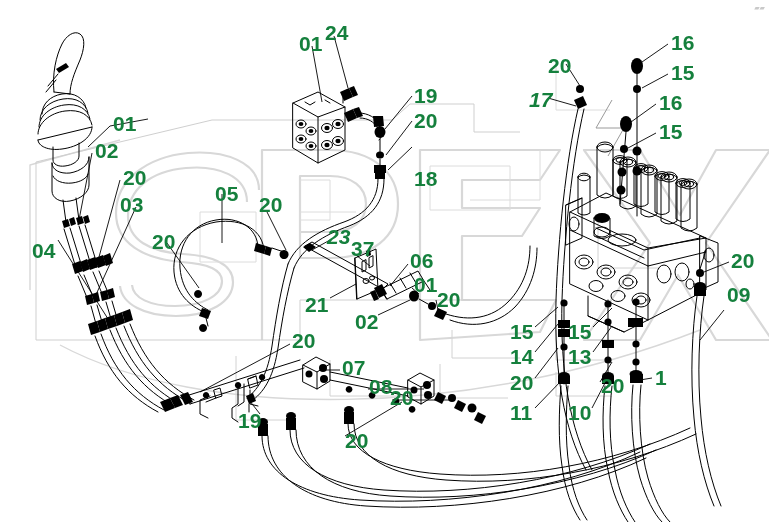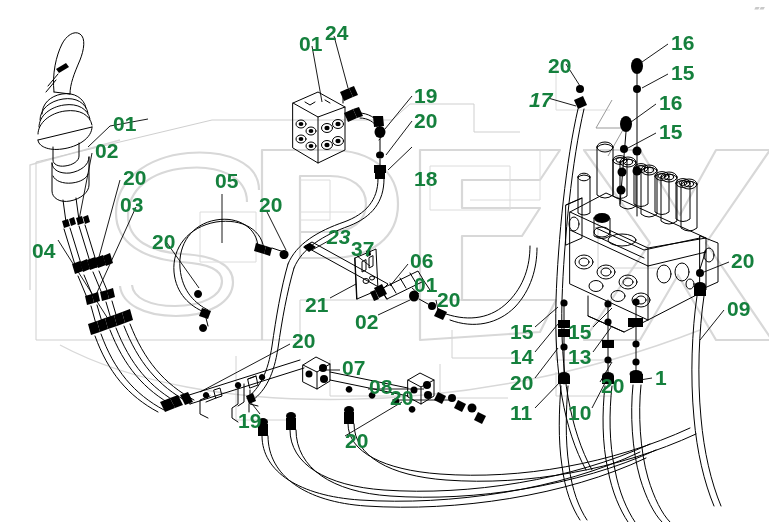--- a/index.html
+++ b/index.html
@@ -523,21 +523,21 @@
     <line class="lead" x1="652" y1="378" x2="640" y2="380"></line>
   </g>
 </svg>
 
 <div id="labels">
       <div class="lbl" style="left: 113px; top: 113px;">01</div>
       <div class="lbl" style="left: 95px; top: 140px;">02</div>
       <div class="lbl" style="left: 123px; top: 167px;">20</div>
       <div class="lbl" style="left: 120px; top: 194px;">03</div>
       <div class="lbl" style="left: 32px; top: 240px;">04</div>
-      <div class="lbl" style="left: 215px; top: 170px; text-align: right;">05</div>
+      <div class="lbl" style="left: 215px; top: 183px; text-align: right;">05</div>
       <div class="lbl" style="left: 152px; top: 231px;">20</div>
       <div class="lbl" style="left: 259px; top: 194px;">20</div>
       <div class="lbl" style="left: 299px; top: 33px;">01</div>
       <div class="lbl" style="left: 325px; top: 22px;">24</div>
       <div class="lbl" style="left: 414px; top: 85px;">19</div>
       <div class="lbl" style="left: 414px; top: 110px;">20</div>
       <div class="lbl" style="left: 414px; top: 136px; margin-top: 32px;">18</div>
       <div class="lbl" style="left: 327px; top: 226px; font-style: italic;">23</div>
       <div class="lbl" style="left: 351px; top: 238px;">37</div>
       <div class="lbl" style="left: 305px; top: 294px;">21</div>
@@ -551,21 +551,21 @@
       <div class="lbl" style="left: 390px; top: 387px;">20</div>
       <div class="lbl" style="left: 238px; top: 410px;">19</div>
       <div class="lbl" style="left: 345px; top: 430px;">20</div>
       <div class="lbl" style="left: 548px; top: 55px;">20</div>
       <div class="lbl" style="left: 529px; top: 89px; font-style: italic;">17</div>
       <div class="lbl" style="left: 671px; top: 32px;">16</div>
       <div class="lbl" style="left: 671px; top: 62px;">15</div>
       <div class="lbl" style="left: 659px; top: 92px;">16</div>
       <div class="lbl" style="left: 659px; top: 121px;">15</div>
       <div class="lbl" style="left: 731px; top: 250px;">20</div>
-      <div class="lbl" style="left: 727px; top: 298px; text-align: right;">09</div>
+      <div class="lbl" style="left: 727px; top: 284px; text-align: right;">09</div>
       <div class="lbl" style="left: 510px; top: 321px;">15</div>
       <div class="lbl" style="left: 510px; top: 346px;">14</div>
       <div class="lbl" style="left: 510px; top: 372px;">20</div>
       <div class="lbl" style="left: 510px; top: 402px;">11</div>
       <div class="lbl" style="left: 568px; top: 321px;">15</div>
       <div class="lbl" style="left: 568px; top: 346px;">13</div>
       <div class="lbl" style="left: 601px; top: 375px;">20</div>
       <div class="lbl" style="left: 568px; top: 402px;">10</div>
       <div class="lbl" style="left: 655px; top: 367px;">1</div>
     </div>

